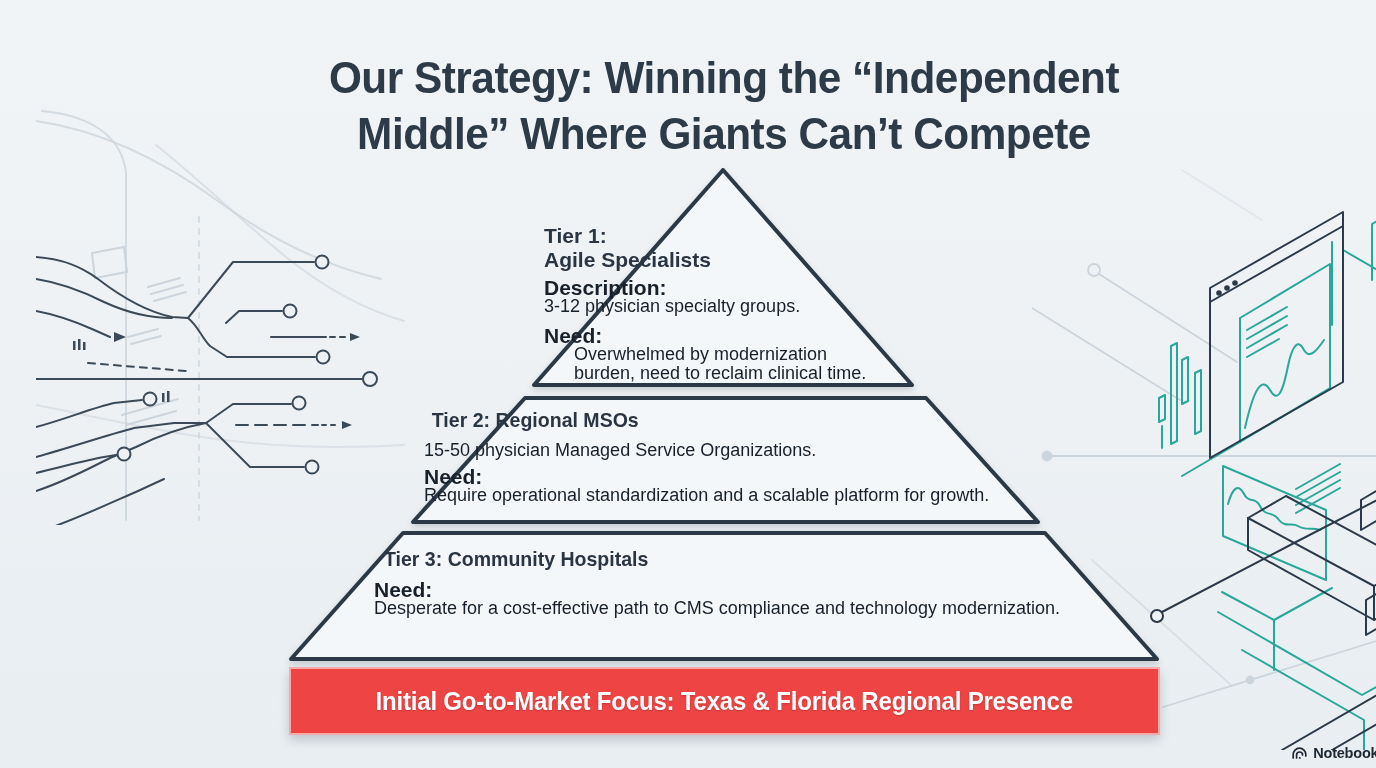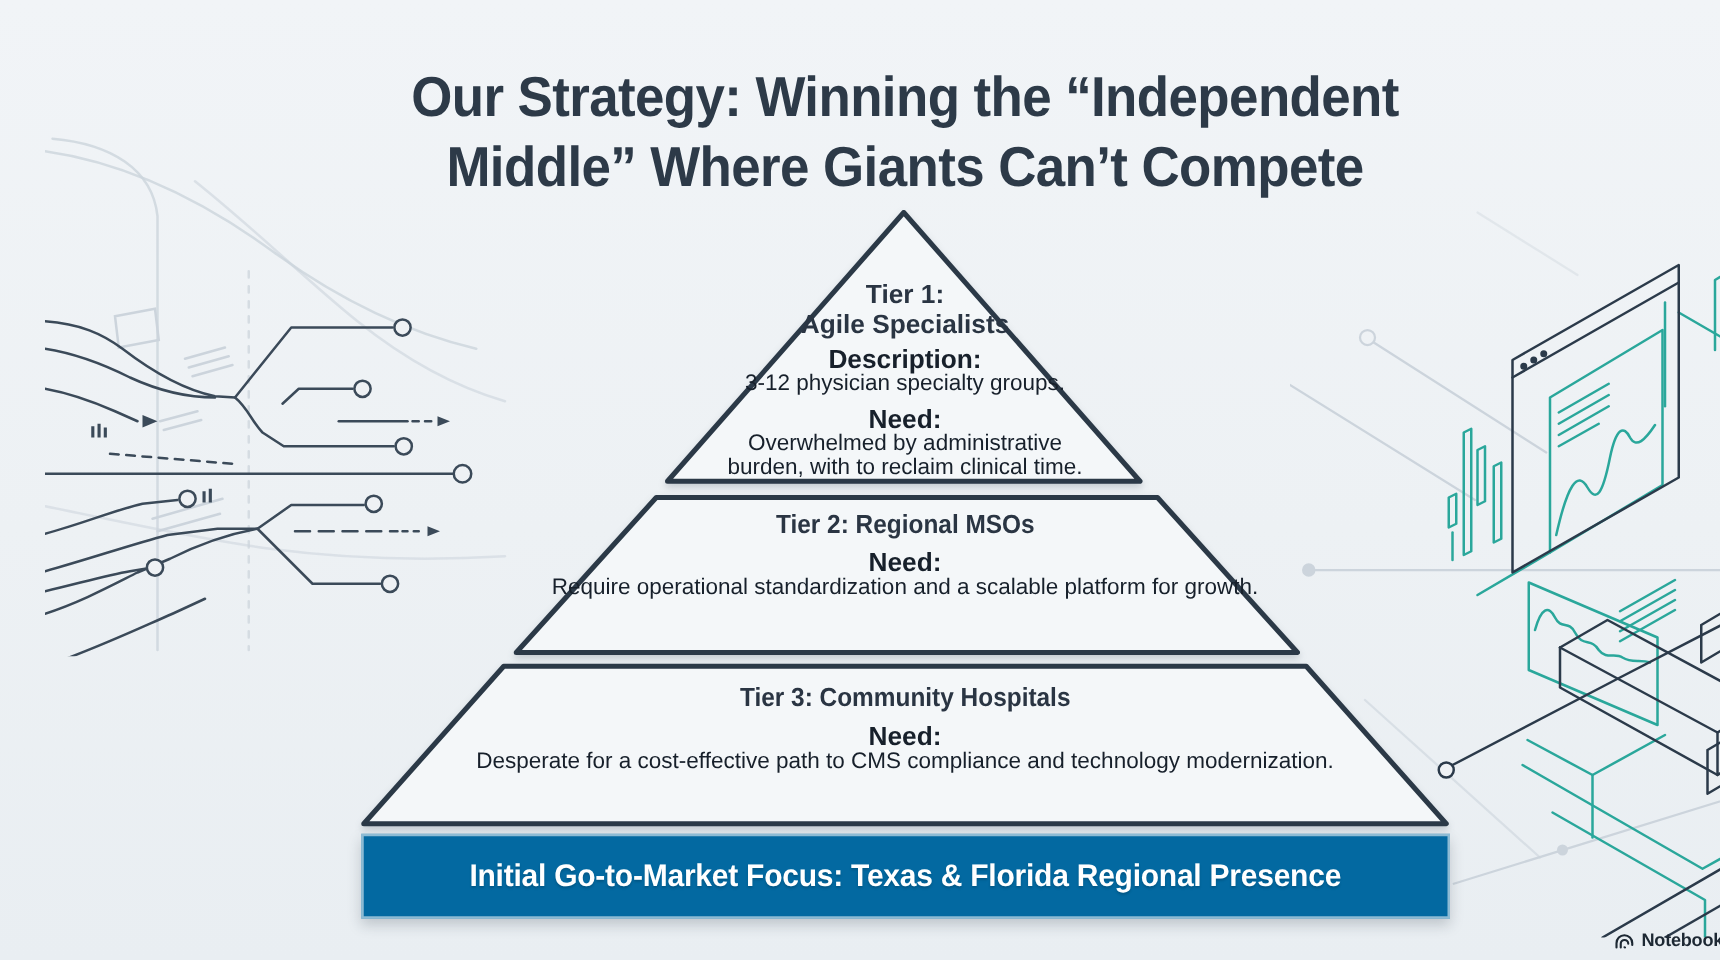--- a/index.html
+++ b/index.html
@@ -24,37 +24,37 @@
 
   
   .title{
     position:absolute;top:50px;left:0;right:0;margin:0;
     text-align:center;color:#2d3a48;font-weight:bold;
     font-size:45px;line-height:56px;letter-spacing:-.5px;
     transform:scaleX(.94);
   }
 
   
-  .tier-block{position:absolute;left:50%;transform:translateX(-50%);text-align:center;color:#17202b;}
+  .tier-block{position:absolute;left:50%;transform:translateX(-50%);color:#17202b;}
   .tier1{top:224px;width:360px;}
   .tier2{top:407px;width:600px;}
   .tier3{top:546px;width:700px;}
   .tier-heading{font-size:21px;line-height:24px;font-weight:bold;color:#2a3543;margin:0 0 6px 0;}
   .tier2 .tier-heading,.tier3 .tier-heading{line-height:26px;margin-bottom:8px;}
   .condensed{display:inline-block;transform:scaleX(.93);transform-origin:center;}
   .tier-label{font-size:21px;line-height:19px;font-weight:bold;margin-top:0;}
   .tier-body{font-size:18px;line-height:19px;margin:0 auto 7px auto;}
   .tier1 .need-label{margin-top:10px;}
   .tier2 .need-label,.tier3 .need-label{margin-top:7px;}
   .tier1 .need-body{width:300px;}
 
   
   .banner{
     position:absolute;left:253px;top:667px;width:871px;height:68px;
-    background:#0369a1;border:2px solid rgba(255,255,255,.55);
+    background:#ef4444;border:2px solid rgba(255,255,255,.55);
     box-sizing:border-box;display:flex;align-items:center;justify-content:center;
     box-shadow:0 5px 10px rgba(40,55,70,.22);
   }
   .banner-label{
     color:#ffffff;font-weight:bold;font-size:25px;letter-spacing:-.2px;
     transform:scaleX(.96);text-shadow:0 1px 2px rgba(0,0,0,.18);white-space:nowrap;
   }
 
   
   .watermark{
@@ -185,27 +185,28 @@
   </h1>
 
   <div class="tier-block tier1">
     <div class="tier-heading">
       <span style="display:block">Tier 1:</span>
       <span style="display:block">Agile Specialists</span>
     </div>
     <div class="tier-label">Description:</div>
     <div class="tier-body">3-12 physician specialty groups.</div>
     <div class="tier-label need-label">Need:</div>
-    <div class="tier-body need-body">Overwhelmed by administrative burden, with to reclaim clinical time.</div>
+    <div class="tier-body need-body">Overwhelmed by modernization burden, need to reclaim clinical time.</div>
   </div>
 
   <div class="tier-block tier2">
     <div class="tier-heading">
       <span class="condensed">Tier 2: Regional MSOs</span>
     </div>
+    <div class="tier-body">15-50 physician Managed Service Organizations.</div>
     <div class="tier-label need-label">Need:</div>
     <div class="tier-body">Require operational standardization and a scalable platform for growth.</div>
   </div>
 
   <div class="tier-block tier3">
     <div class="tier-heading">
       <span class="condensed">Tier 3: Community Hospitals</span>
     </div>
     <div class="tier-label need-label">Need:</div>
     <div class="tier-body">Desperate for a cost-effective path to CMS compliance and technology modernization.</div>

